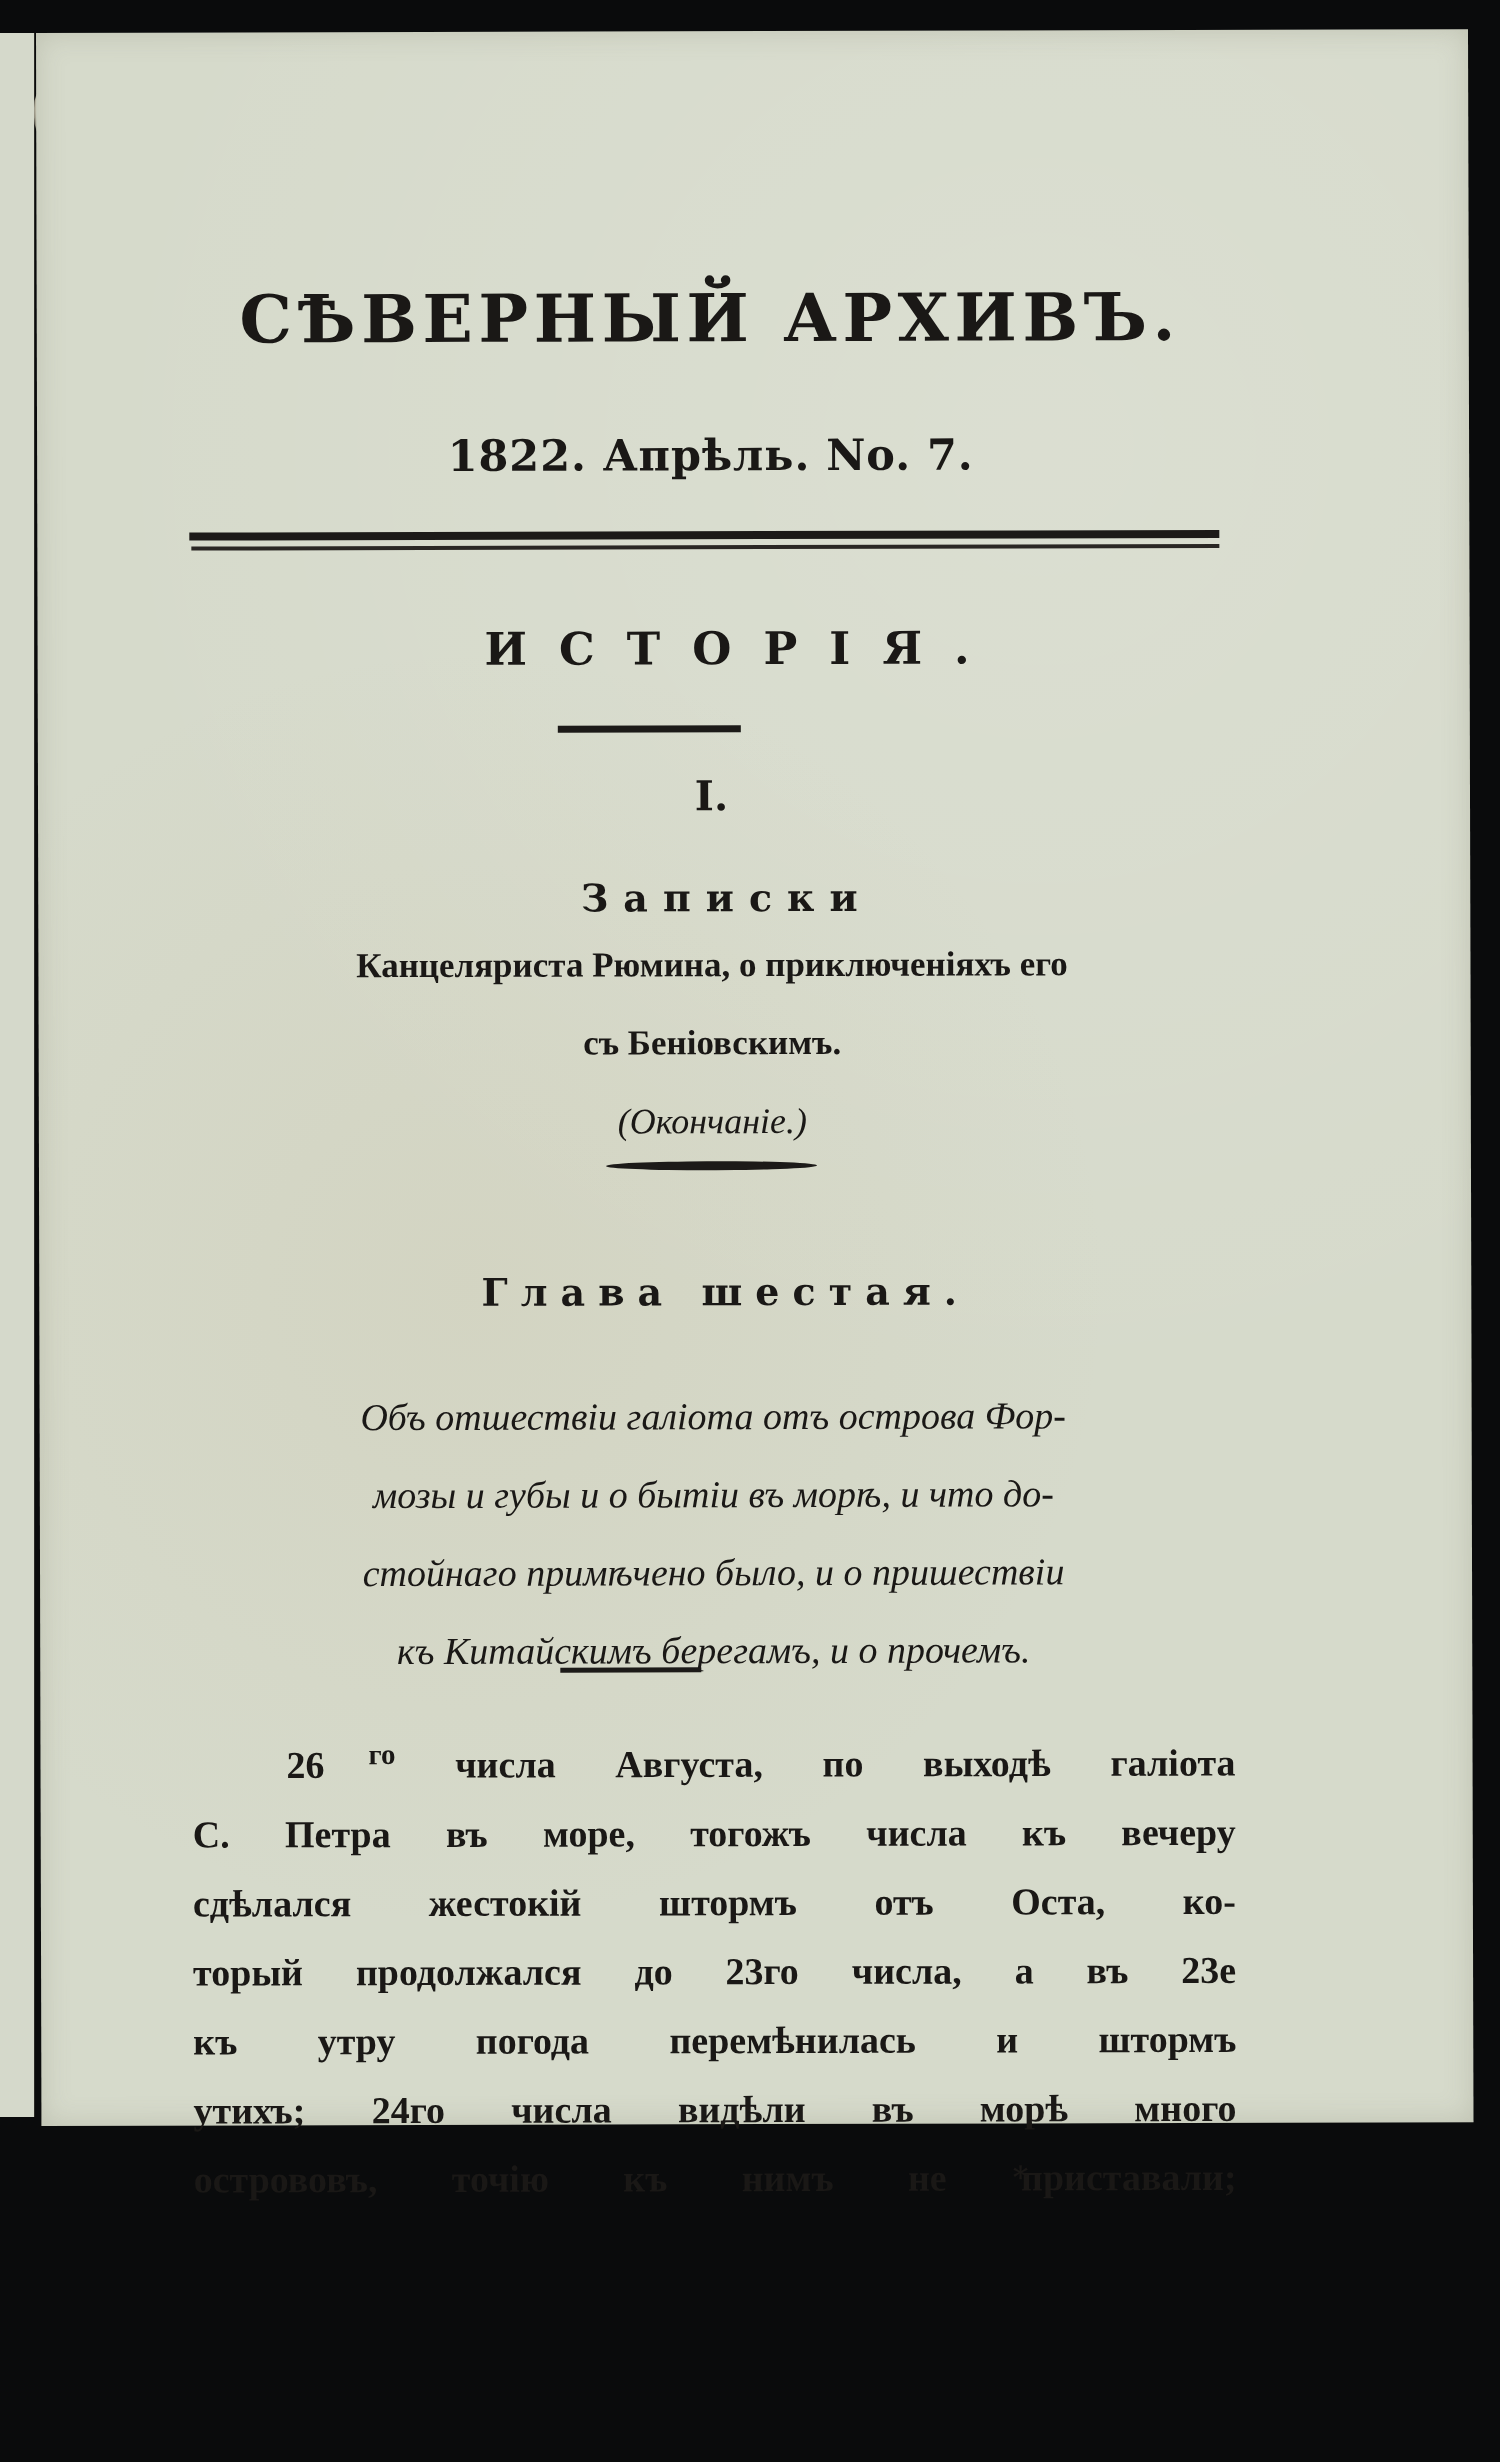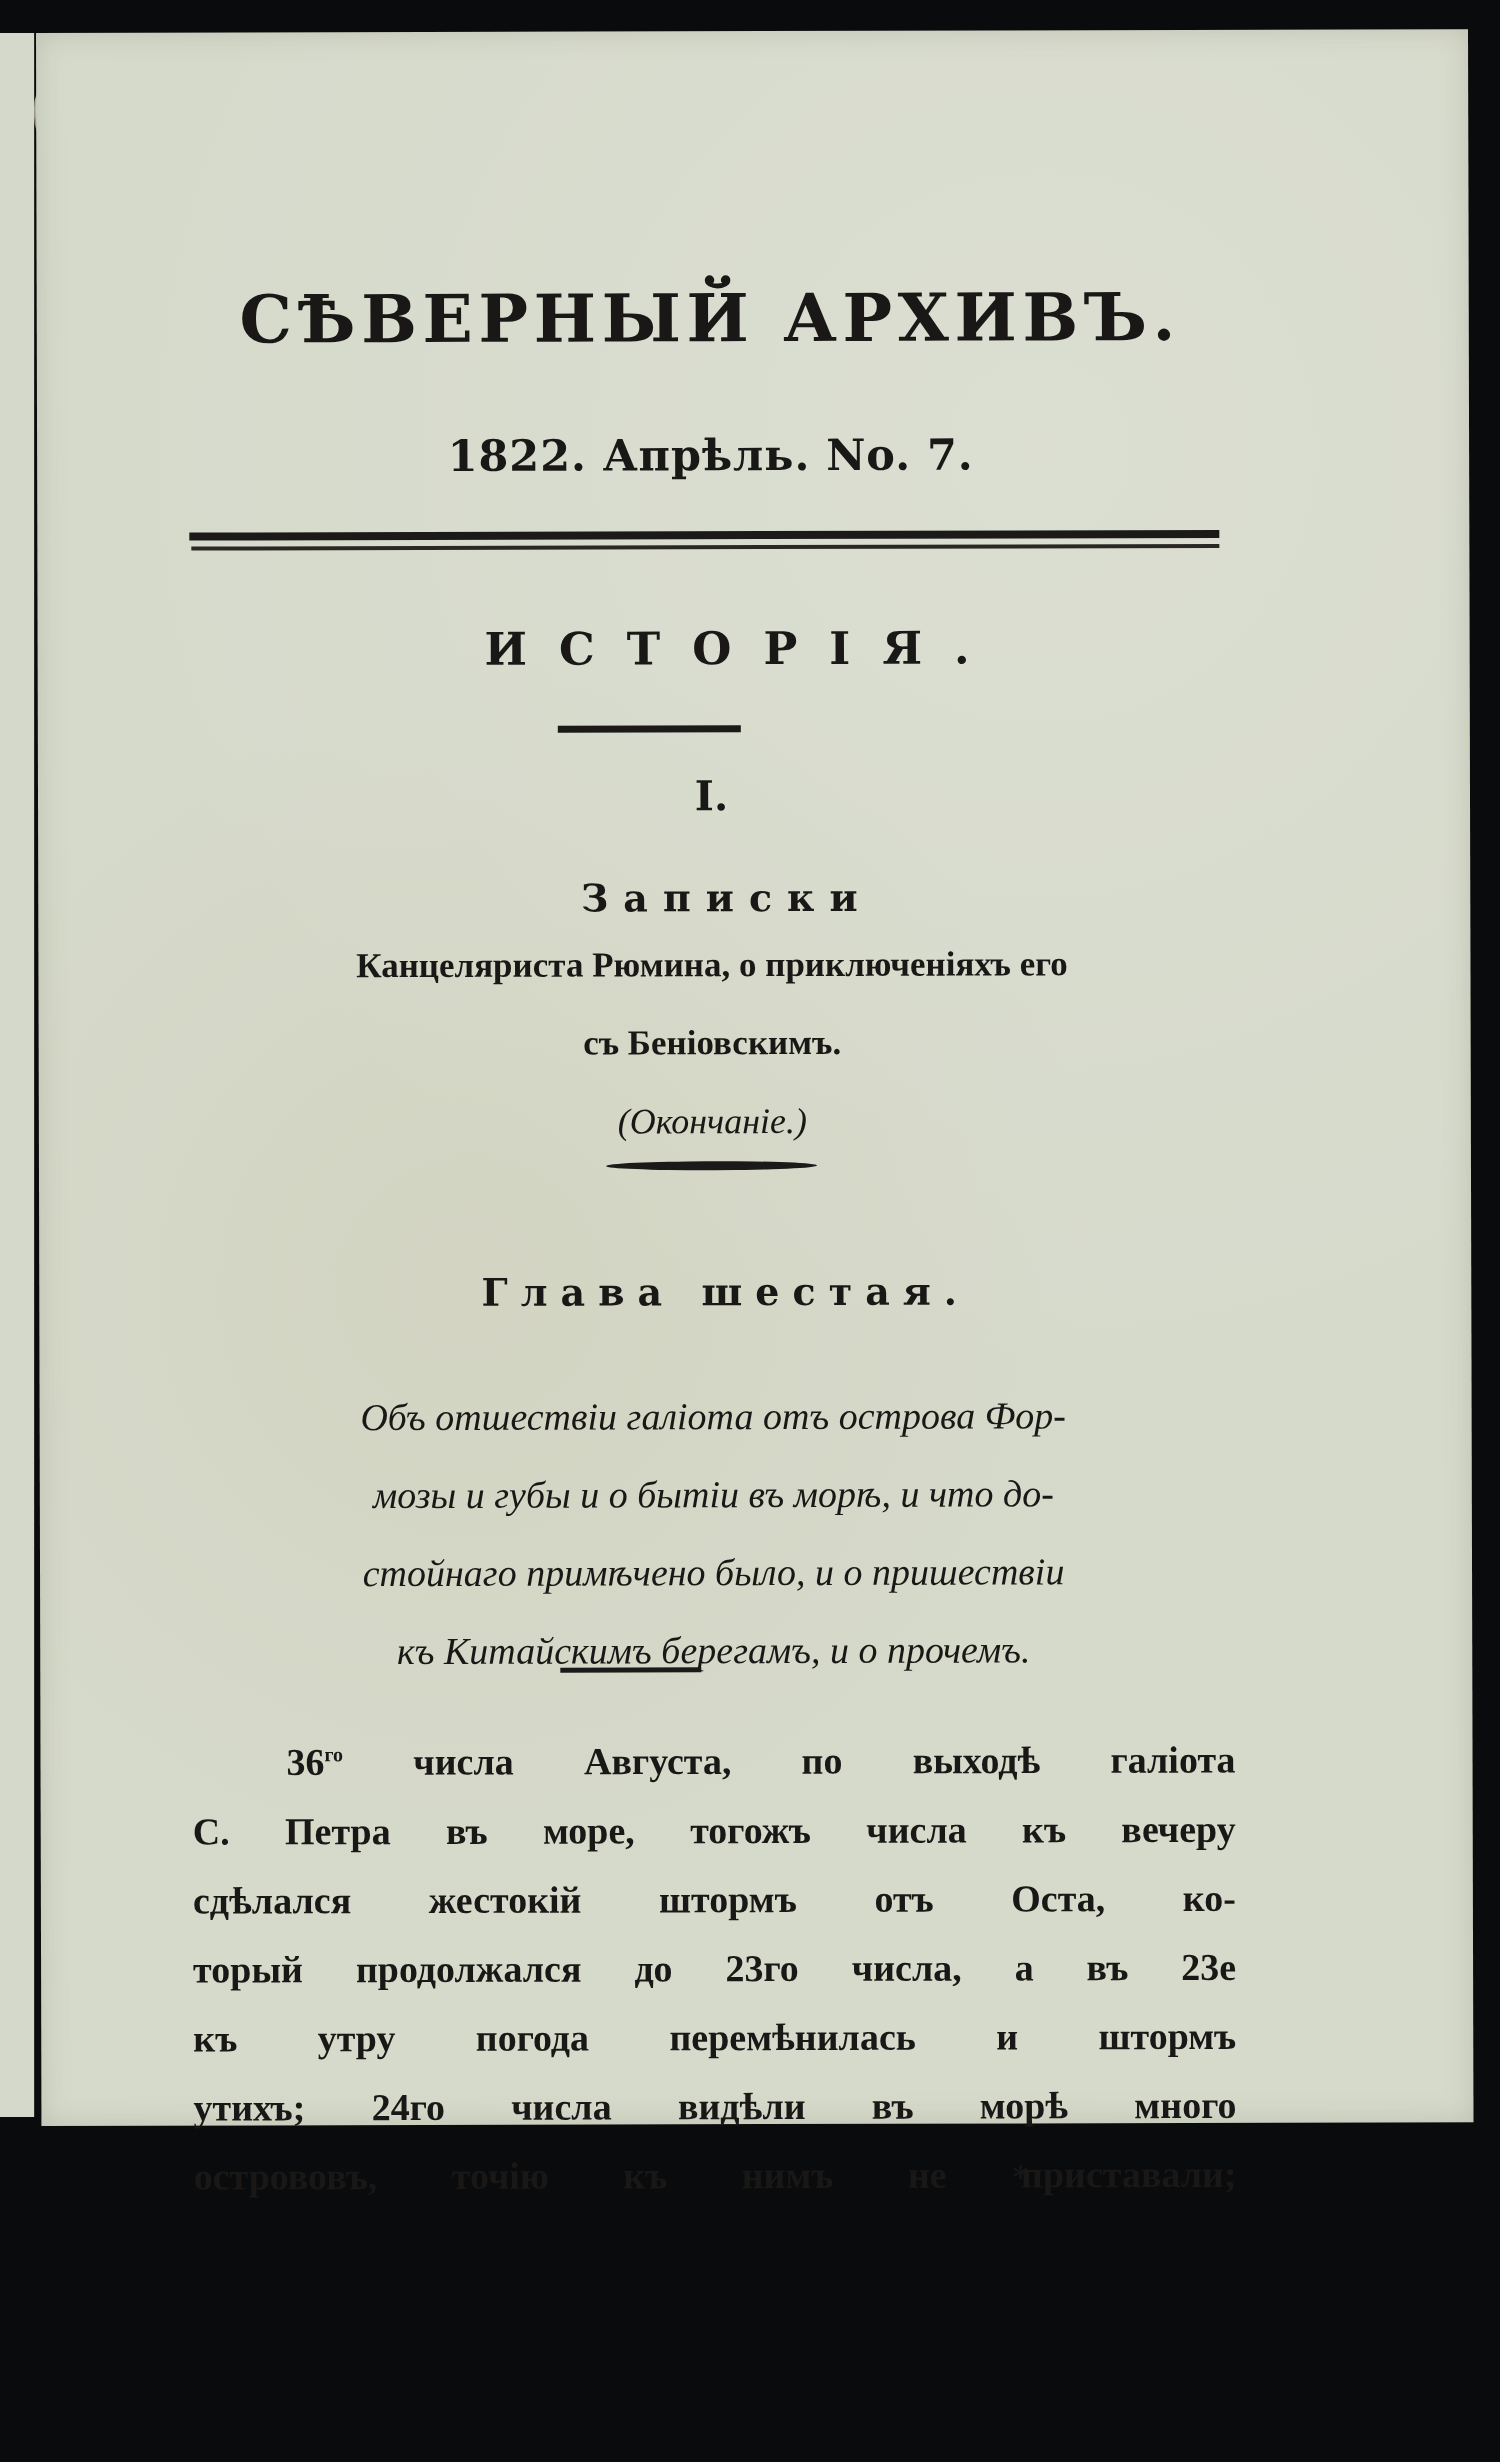--- a/index.html
+++ b/index.html
@@ -48,21 +48,21 @@
     top:1346px; font-size:38px; font-style:italic; font-family:"Liberation Serif", serif; line-height:78px;
     text-align:center;
   }
   .italic-summary div { white-space:nowrap; }
   .body-text {
     top:1688px; font-size:38px; font-weight:bold; font-family:"Liberation Serif", serif;
     line-height:69px; text-align:justify;
   }
   .body-text div { white-space:nowrap; text-align-last:justify; text-align:justify; }
   .body-text .indent { padding-left:94px; }
-  .body-text sup { font-size:20px; }
+  .body-text sup { font-size:29px;margin-left:44px; }
   .mark { position:absolute; top:2129px; left:971px; font-size:30px; font-weight:bold; }
 </style>
 </head>
 <body>
 
 <div class="prev-page"></div>
 <div class="spine-knot"></div>
 
 <div class="page">
 
@@ -89,21 +89,21 @@
   <div class="col italic-summary">
     <div>Объ отшествіи галіота отъ острова Фор-</div>
     <div>мозы и губы и о бытіи въ морѣ, и что до-</div>
     <div>стойнаго примѣчено было, и о пришествіи</div>
     <div>къ Китайскимъ берегамъ, и о прочемъ.</div>
   </div>
 
   <div class="short-rule" style="left:520px;top:1636px;width:141px;height:4.7px;"></div>
 
   <div class="col body-text">
-    <div class="indent"><span>36</span><sup>го</sup><span> числа Августа, по выходѣ галіота</span></div>
+    <div class="indent"><span>26</span><sup>го</sup><span> числа Августа, по выходѣ галіота</span></div>
     <div>С. Петра въ море, тогожъ числа къ вечеру</div>
     <div>сдѣлался жестокій штормъ отъ Оста, ко-</div>
     <div>торый продолжался до 23го числа, а въ 23е</div>
     <div>къ утру погода перемѣнилась и штормъ</div>
     <div>утихъ; 24го числа видѣли въ морѣ много</div>
     <div>острововъ, точію къ нимъ не приставали;</div>
   </div>
 
   <div class="mark">*</div>
 </div>

